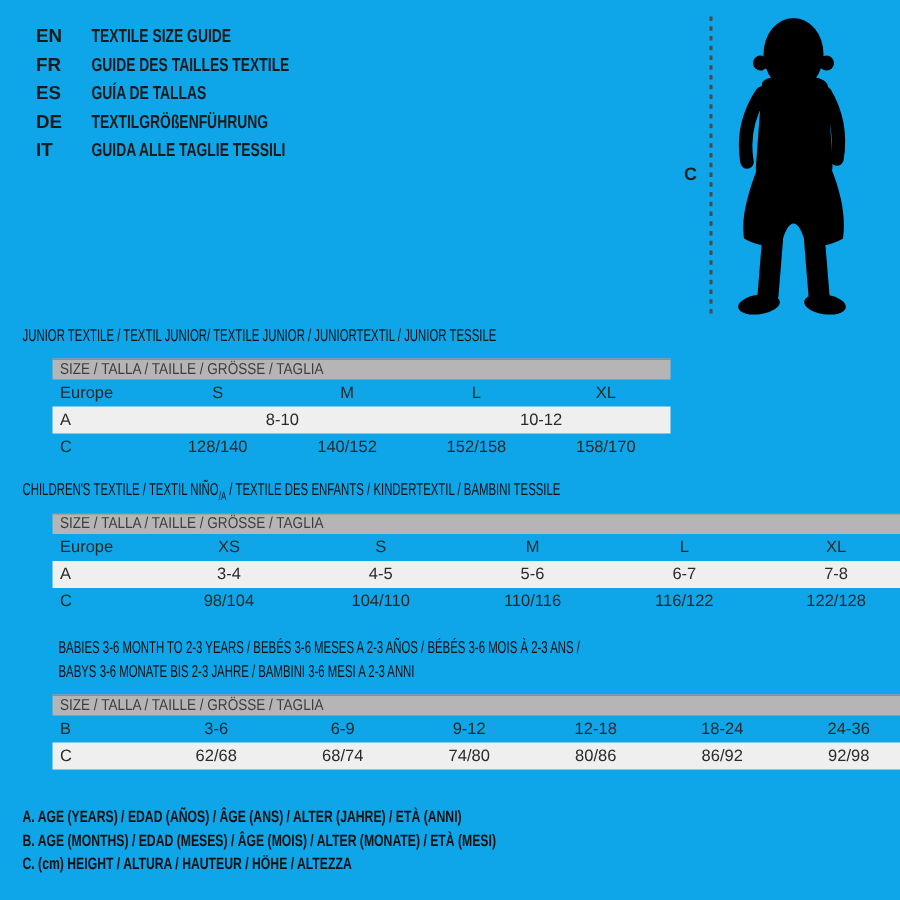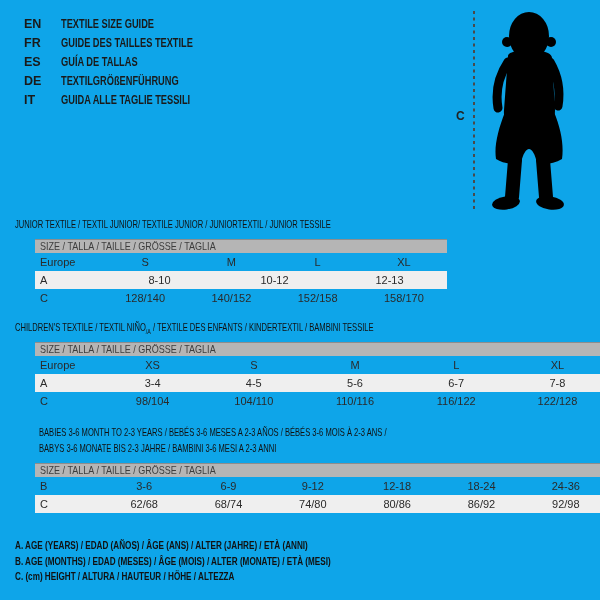--- a/index.html
+++ b/index.html
@@ -102,21 +102,20 @@
       <span class="cell rowlabel">Europe</span>
       <span class="cell">S</span>
       <span class="cell">M</span>
       <span class="cell">L</span>
       <span class="cell">XL</span>
     </div>
     <div class="trow alt">
       <span class="cell rowlabel">A</span>
       <span class="cell">8-10</span>
       <span class="cell">10-12</span>
-      <span class="cell">12-13</span>
     </div>
     <div class="trow">
       <span class="cell rowlabel">C</span>
       <span class="cell">128/140</span>
       <span class="cell">140/152</span>
       <span class="cell">152/158</span>
       <span class="cell">158/170</span>
     </div>
   </div>
 

